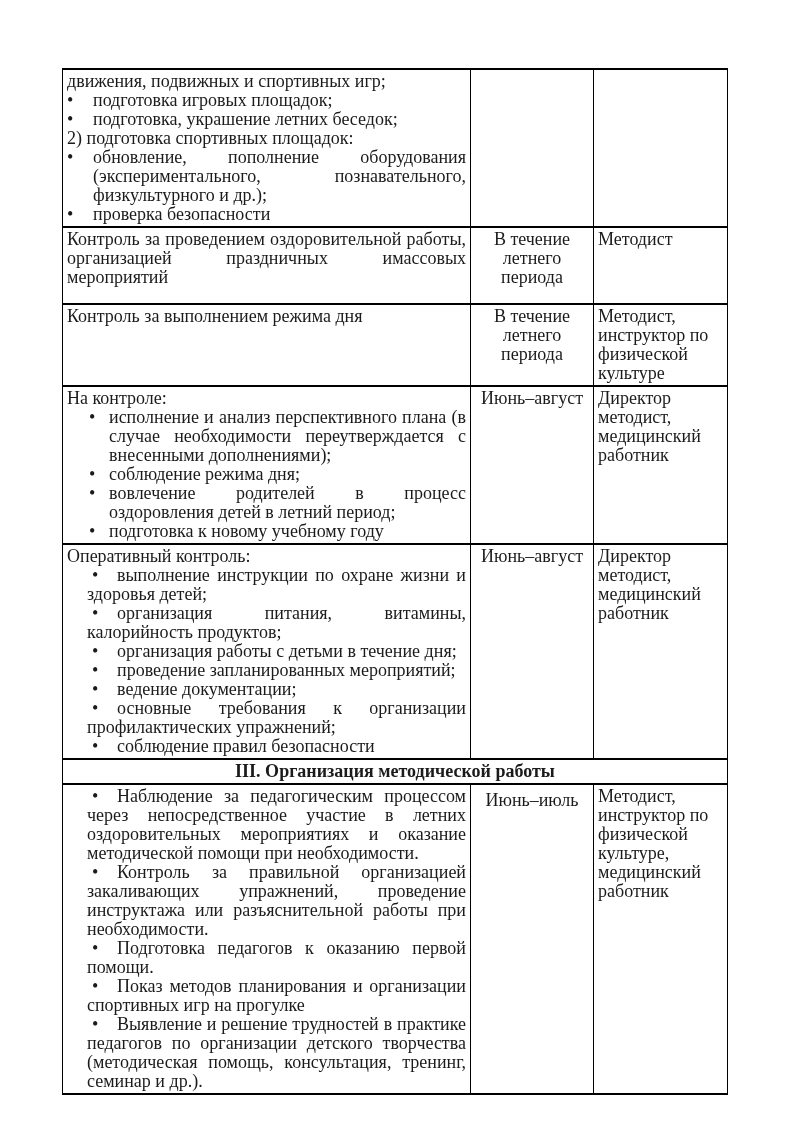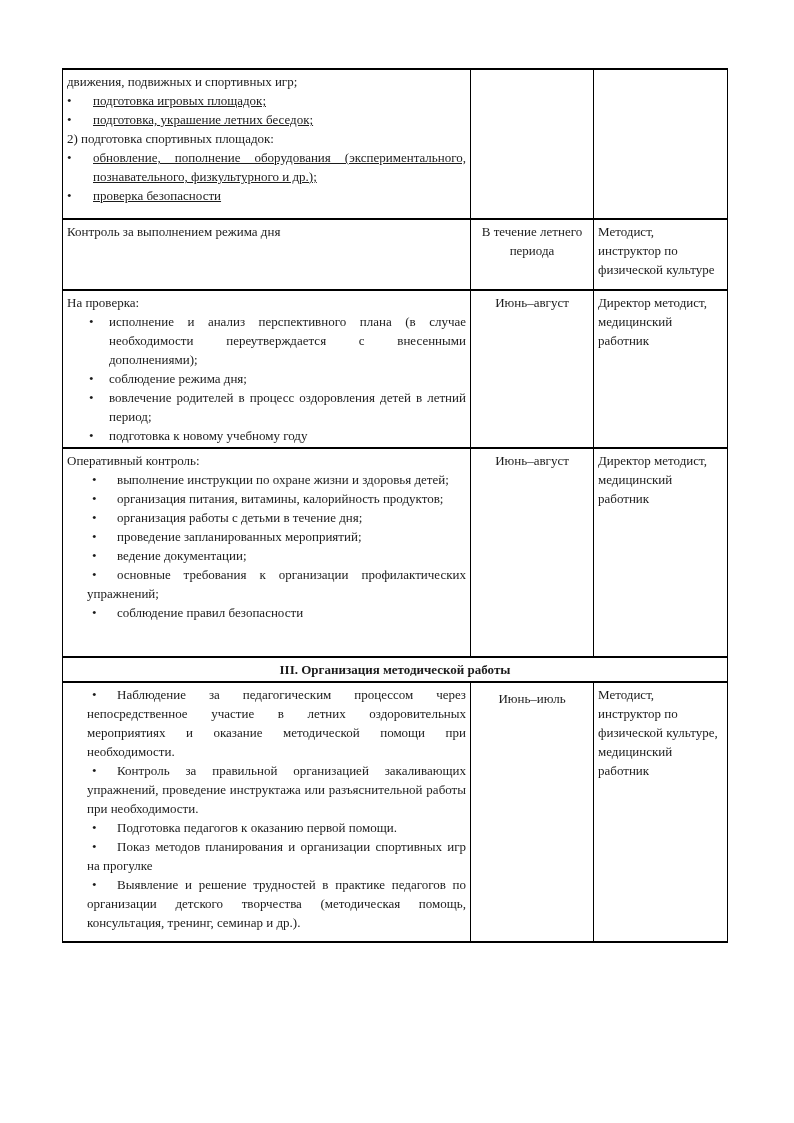--- a/index.html
+++ b/index.html
@@ -1,21 +1,21 @@
 <!DOCTYPE html>
 <html><head>
 <meta charset="utf-8">
 <style>
   html, body { margin:0; padding:0; background:#ffffff; }
   .page {
     position:relative;
     width:794px; height:1123px;
     background:#ffffff;
     font-family:"Liberation Serif", serif;
-    font-size:13px;
+    font-size:18px;
     line-height:19px;
     color:#1b1b1b;
     overflow:hidden;
   }
   table.plan {
     position:absolute; left:62px; top:68px;
     width:665px;
     border-collapse:collapse;
     table-layout:fixed;
   }
@@ -26,21 +26,21 @@
     border-bottom:2px solid #000;
     vertical-align:top;
     padding:2px 4px;
     overflow:hidden;
   }
   .activity-cell { text-align:justify; }
   .activity-cell p { margin:0; }
   
   .cont { margin-left:26px; }
   
-  .bullet-hang { padding-left:26px; text-indent:-26px;text-decoration:underline; }
+  .bullet-hang { padding-left:26px; text-indent:-26px; }
   .bullet-hang .bul { display:inline-block; width:26px; text-indent:0; }
   
   .bullet-mid { padding-left:42px; text-indent:-20px; }
   .bullet-mid .bul { display:inline-block; width:20px; text-indent:0; }
   
   .bullet-flush { padding-left:20px; text-indent:5px; }
   .bullet-flush .bul { display:inline-block; width:25px; text-indent:0; }
   .period-cell { text-align:center; padding:2px 6px; }
   .period-low { padding-top:6px; }
   .responsible-cell { padding:2px 7px 2px 4px; }
@@ -75,32 +75,39 @@
         <p class="bullet-hang"><span class="bul">•</span><span>подготовка игровых площадок;</span></p>
         <p class="bullet-hang"><span class="bul">•</span><span>подготовка, украшение летних беседок;</span></p>
         <p><span>2) подготовка спортивных площадок:</span></p>
         <p class="bullet-hang"><span class="bul">•</span><span>обновление, пополнение оборудования (экспериментального, познавательного, физкультурного и др.);</span></p>
         <p class="bullet-hang"><span class="bul">•</span><span>проверка безопасности</span></p>
       </td>
       <td class="period-cell"></td>
       <td class="responsible-cell"></td>
     </tr>
 
+    <tr class="r2">
+      <td class="activity-cell">
+        <p><span>Контроль за проведением оздоровительной работы, организацией праздничных имассовых мероприятий</span></p>
+      </td>
+      <td class="period-cell">В течение летнего периода</td>
+      <td class="responsible-cell">Методист</td>
+    </tr>
 
     <tr class="r3">
       <td class="activity-cell">
         <p><span>Контроль за выполнением режима дня</span></p>
       </td>
       <td class="period-cell">В течение летнего периода</td>
       <td class="responsible-cell">Методист, инструктор по физической культуре</td>
     </tr>
 
     <tr class="r4">
       <td class="activity-cell">
-        <p><span>На проверка:</span></p>
+        <p><span>На контроле:</span></p>
         <p class="bullet-mid"><span class="bul">•</span><span>исполнение и анализ перспективного плана (в случае необходимости переутверждается с внесенными дополнениями);</span></p>
         <p class="bullet-mid"><span class="bul">•</span><span>соблюдение режима дня;</span></p>
         <p class="bullet-mid"><span class="bul">•</span><span>вовлечение родителей в процесс оздоровления детей в летний период;</span></p>
         <p class="bullet-mid"><span class="bul">•</span><span>подготовка к новому учебному году</span></p>
       </td>
       <td class="period-cell">Июнь–август</td>
       <td class="responsible-cell">Директор методист, медицинский работник</td>
     </tr>
 
     <tr class="r5">

